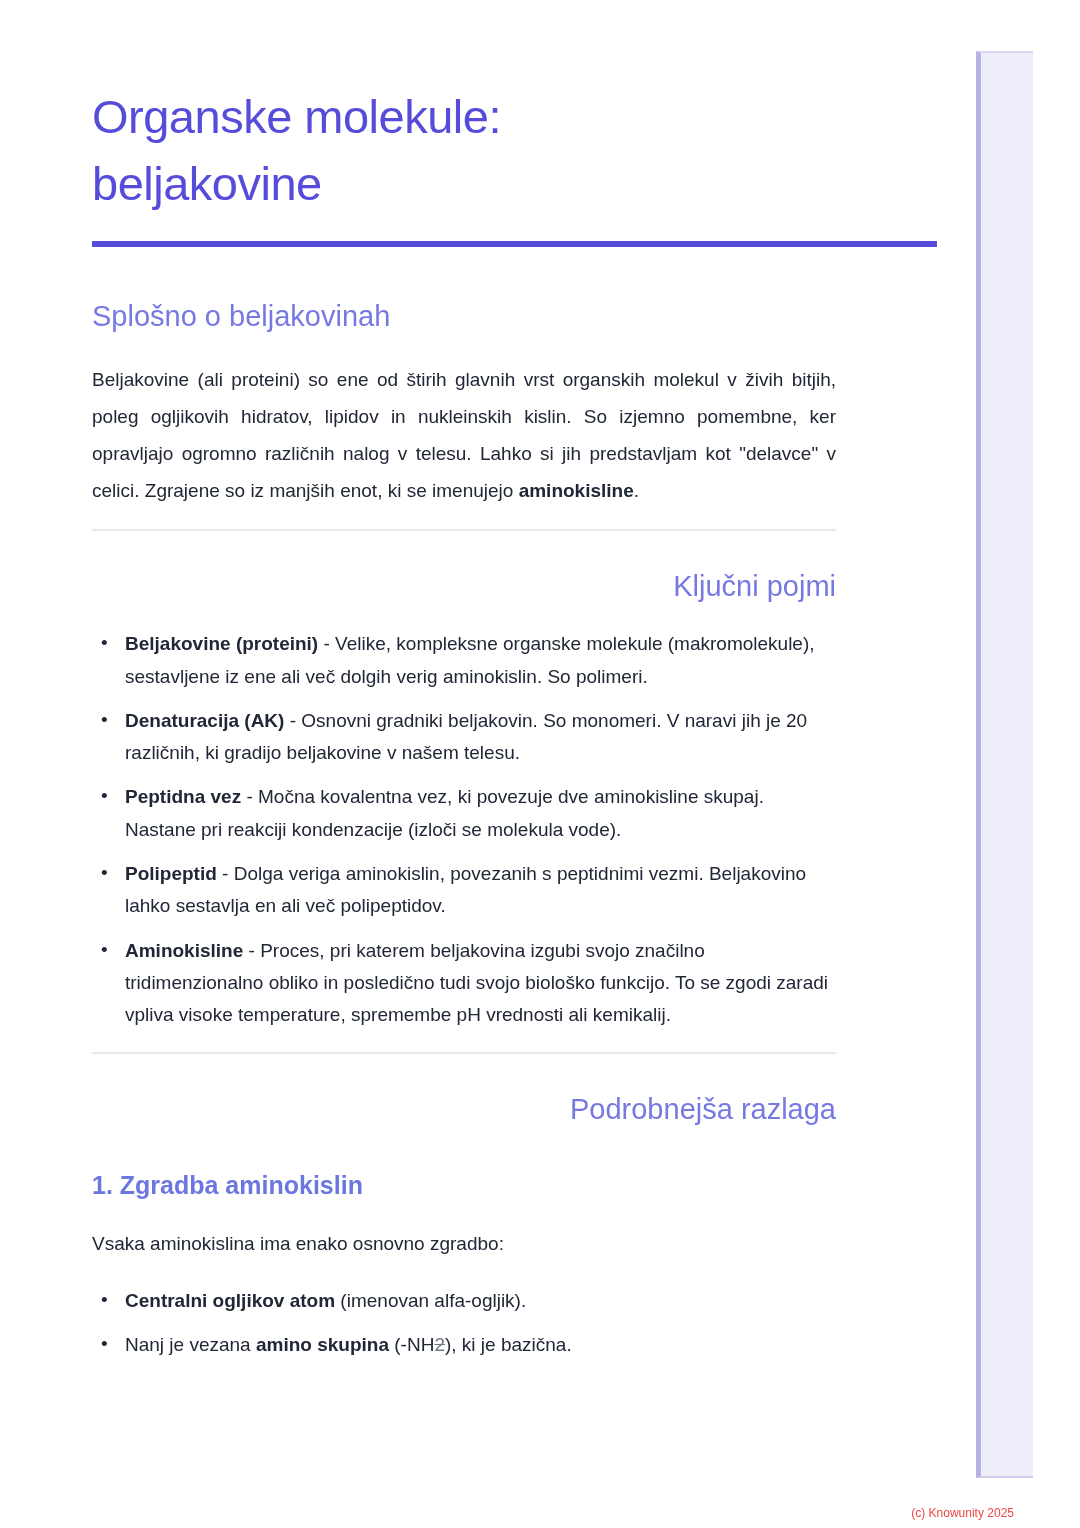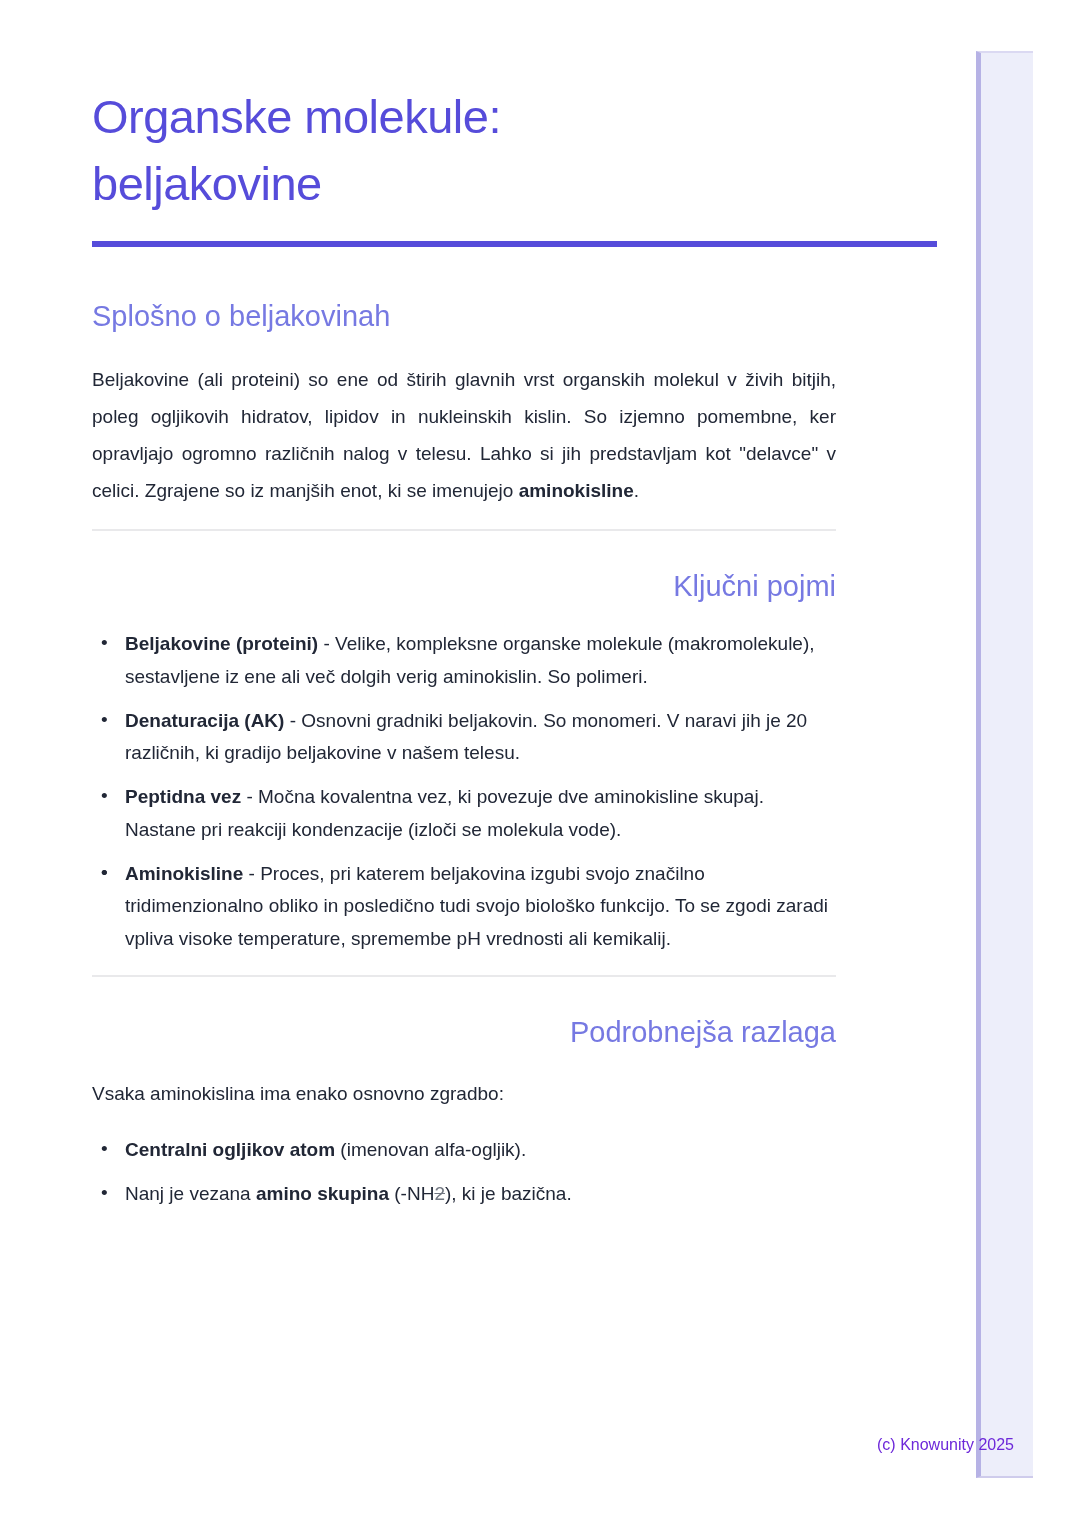--- a/index.html
+++ b/index.html
@@ -92,23 +92,23 @@
     top: -1px;
     font-size: 19px;
     color: #212736;
   }
   .b { font-weight: 700; }
   .strike { text-decoration: line-through; }
   .muted { color: #717781; }
   .watermark {
     position: absolute;
     right: 66px;
-    top: 1436px;
-    font-size: 16px;
-    color: #6d28d9;
+    top: 1506px;
+    font-size: 12px;
+    color: #ef4444;
     z-index: 2;
   }
 </style>
 </head>
 <body>
 
 <div class="side-bar"></div>
 
 <div class="page">
 
@@ -125,29 +125,30 @@
     </section>
 
     <hr class="divider">
 
     <section>
       <h2 class="section-h after-divider">Ključni pojmi</h2>
       <ul class="bullet-list">
           <li><span class="dot">•</span><span><span class="b">Beljakovine (proteini)</span><span> - Velike, kompleksne organske molekule (makromolekule), sestavljene iz ene ali več dolgih verig aminokislin. So polimeri.</span></span></li>
           <li><span class="dot">•</span><span><span class="b">Denaturacija (AK)</span><span> - Osnovni gradniki beljakovin. So monomeri. V naravi jih je 20 različnih, ki gradijo beljakovine v našem telesu.</span></span></li>
           <li><span class="dot">•</span><span><span class="b">Peptidna vez</span><span> - Močna kovalentna vez, ki povezuje dve aminokisline skupaj. Nastane pri reakciji kondenzacije (izloči se molekula vode).</span></span></li>
-          <li><span class="dot">•</span></li>
+          <li><span class="dot">•</span><span><span class="b">Polipeptid</span><span> - Dolga veriga aminokislin, povezanih s peptidnimi vezmi. Beljakovino lahko sestavlja en ali več polipeptidov.</span></span></li>
           <li><span class="dot">•</span><span><span class="b">Aminokisline</span><span> - Proces, pri katerem beljakovina izgubi svojo značilno tridimenzionalno obliko in posledično tudi svojo biološko funkcijo. To se zgodi zaradi vpliva visoke temperature, spremembe pH vrednosti ali kemikalij.</span></span></li>
         </ul>
     </section>
 
     <hr class="divider">
 
     <section>
       <h2 class="section-h after-divider">Podrobnejša razlaga</h2>
+      <h3 class="subsection-h">1. Zgradba aminokislin</h3>
       <p class="sub-intro">Vsaka aminokislina ima enako osnovno zgradbo:</p>
       <ul class="bullet-list">
           <li><span class="dot">•</span><span><span class="b">Centralni ogljikov atom</span><span> (imenovan alfa-ogljik).</span></span></li>
           <li><span class="dot">•</span><span><span>Nanj je vezana </span><span class="b">amino skupina</span><span> (-NH</span><span class="strike muted">2</span><span>), ki je bazična.</span></span></li>
         </ul>
     </section>
 
   </main>
 </div>
 

